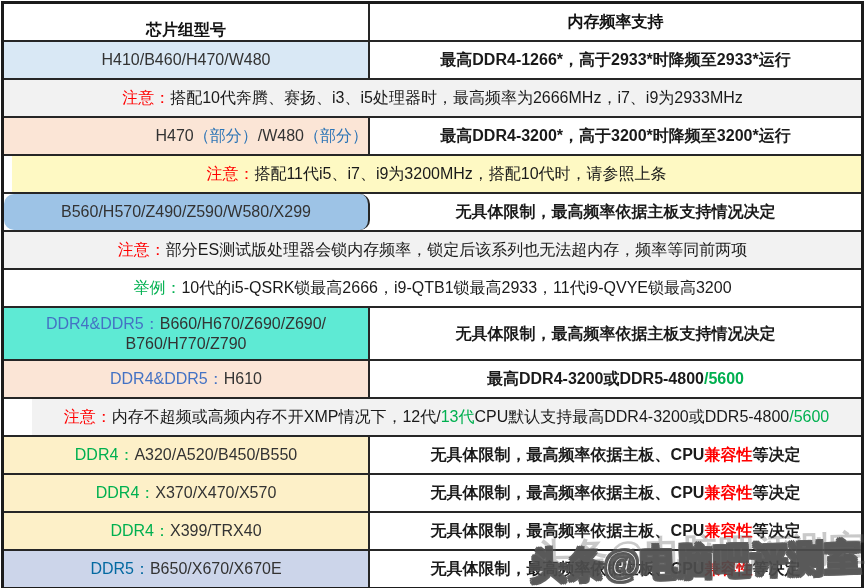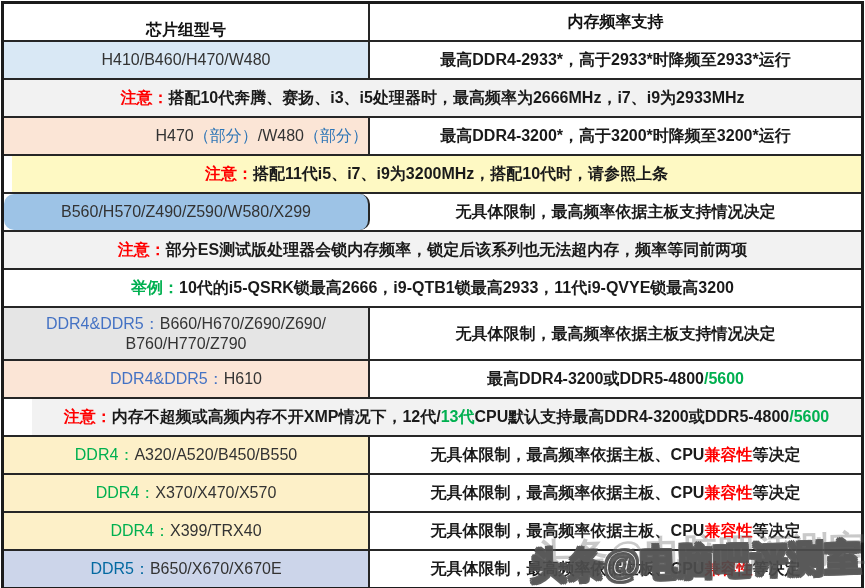--- a/index.html
+++ b/index.html
@@ -26,21 +26,21 @@
   }
   .cell .txt{
     text-align:center;white-space:pre-line;
     font-size:16px;line-height:1.25;
   }
   .cell-left{width:364px;border-right:2px solid #262626;}
   .cell-left .txt{color:#333333;font-weight:400;}
   .cell-right{flex:1;}
   .cell-right .txt{color:#1a1a1a;font-weight:700;}
   .cell-full{flex:1;}
-  .cell-full .txt{color:#1a1a1a;font-weight:700;}
+  .cell-full .txt{color:#1a1a1a;font-weight:400;}
   .row.header .txt{font-weight:700;color:#111111;}
   .watermark{
     position:absolute;right:3px;bottom:1px;
     font-size:36px;font-weight:700;letter-spacing:1px;
     color:#ffffff;opacity:0.93;
     -webkit-text-stroke:2px #4d4d4d;
     text-shadow:
       -2px -2px 0 #555,2px -2px 0 #555,-2px 2px 0 #555,2px 2px 0 #555,
       0 -2px 0 #555,0 2px 0 #555,-2px 0 0 #555,2px 0 0 #555,
       5px -9px 0 rgba(110,110,110,0.40);
@@ -60,21 +60,21 @@
         </div>
         <div class="cell cell-right" style="background: rgb(255, 255, 255);">
           <div class="txt"><span>内存频率支持</span></div>
         </div>
       </div>
       <div class="row">
         <div class="cell cell-left" style="background: rgb(217, 232, 245);">
           <div class="txt"><span>H410/B460/H470/W480</span></div>
         </div>
         <div class="cell cell-right" style="background: rgb(255, 255, 255);">
-          <div class="txt"><span>最高DDR4-2933*，高于2933*时降频至2933*运行</span></div>
+          <div class="txt"><span>最高DDR4-1266*，高于2933*时降频至2933*运行</span></div>
         </div>
       </div>
       <div class="row">
         <div class="cell cell-full" style="background: rgb(242, 242, 242);">
           <div class="txt"><span style="color: rgb(255, 0, 0);">注意：</span><span>搭配10代奔腾、赛扬、i3、i5处理器时，最高频率为2666MHz，i7、i9为2933MHz</span></div>
         </div>
       </div>
       <div class="row">
         <div class="cell cell-left" style="background: rgb(251, 229, 214); justify-content: flex-end;">
           <div class="txt"><span>H470</span><span style="color: rgb(46, 117, 182);">（部分）</span><span>/W480</span><span style="color: rgb(46, 117, 182);">（部分）</span></div>
@@ -100,21 +100,21 @@
         <div class="cell cell-full" style="background: rgb(242, 242, 242);">
           <div class="txt"><span style="color: rgb(255, 0, 0);">注意：</span><span>部分ES测试版处理器会锁内存频率，锁定后该系列也无法超内存，频率等同前两项</span></div>
         </div>
       </div>
       <div class="row">
         <div class="cell cell-full" style="background: rgb(255, 255, 255);">
           <div class="txt"><span style="color: rgb(0, 176, 80);">举例：</span><span>10代的i5-QSRK锁最高2666，i9-QTB1锁最高2933，11代i9-QVYE锁最高3200</span></div>
         </div>
       </div>
       <div class="row tall">
-        <div class="cell cell-left" style="background: #e5e5e5;">
+        <div class="cell cell-left" style="background: #5eead4;">
           <div class="txt"><span style="color: rgb(68, 114, 196);">DDR4&amp;DDR5：</span><span>B660/H670/Z690/Z690/
 B760/H770/Z790</span></div>
         </div>
         <div class="cell cell-right" style="background: rgb(255, 255, 255);">
           <div class="txt"><span>无具体限制，最高频率依据主板支持情况决定</span></div>
         </div>
       </div>
       <div class="row">
         <div class="cell cell-left" style="background: rgb(251, 229, 214);">
           <div class="txt"><span style="color: rgb(68, 114, 196);">DDR4&amp;DDR5：</span><span>H610</span></div>

